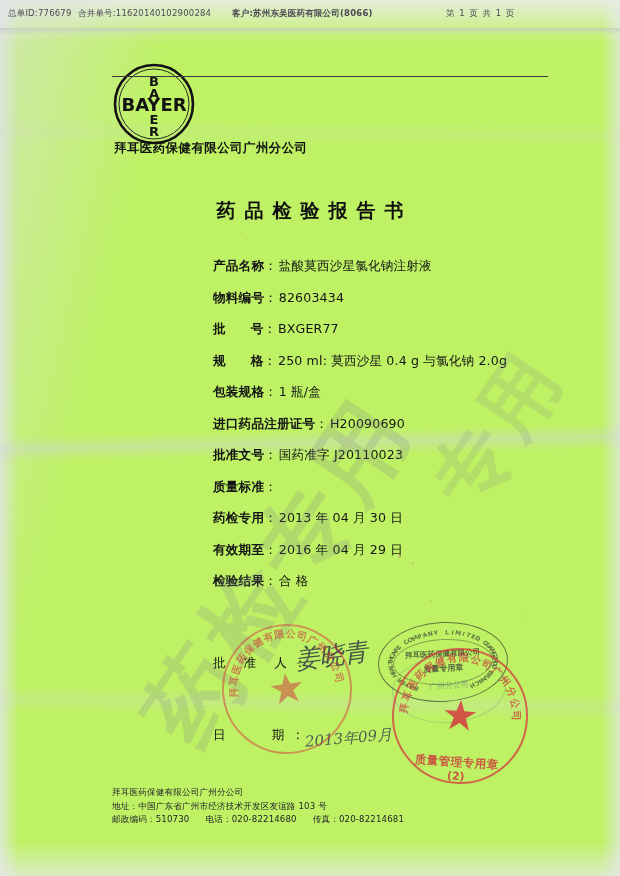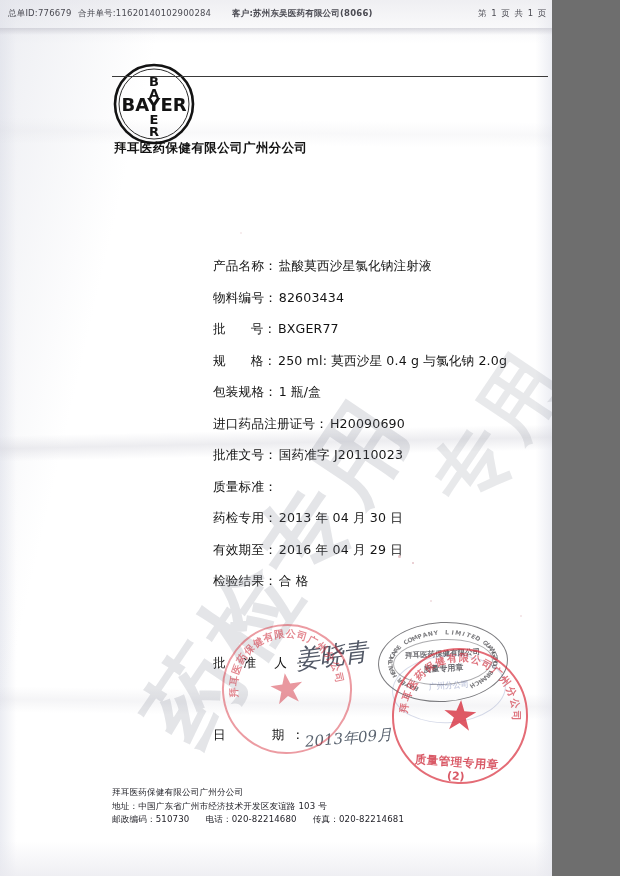--- a/index.html
+++ b/index.html
@@ -2,23 +2,23 @@
 <html><head>
 <meta charset="utf-8">
 <style>
   html, body {
     margin: 0;
     padding: 0;
     background: #6e6e6e;
   }
   .page {
     position: relative;
-    width: 552px;
+    width: 620px;
     height: 876px;
-    background: #ffffff;
+    background: #bef264;
     overflow: hidden;
     font-family: "DejaVu Sans", "Liberation Sans", sans-serif;
     color: #1b1b1b;
   }
   
   .paper-tint {
     position: absolute;
     inset: 0;
     background:
       linear-gradient(103deg, rgba(222,224,232,0.55) 0%, rgba(255,255,255,0) 22%),
@@ -49,21 +49,21 @@
     letter-spacing: .2px;
   }
   .meta-bar .m {
     position: absolute;
     white-space: nowrap;
     font-family: "DejaVu Sans", "Liberation Sans", sans-serif;
   }
   .meta-order { left: 8px; }
   .meta-merge { left: 78px; }
   .meta-customer { left: 232px; font-weight: bold; }
-  .meta-pages { left: 446px; letter-spacing: 1px; margin-left: 32px; }
+  .meta-pages { left: 446px; letter-spacing: 1px; }
   .meta-rule {
     position: absolute;
     top: 28px; left: 0; right: 0;
     height: 7px;
     background: linear-gradient(180deg, rgba(190,190,200,0.55), rgba(255,255,255,0));
   }
 
   
   .letterhead {
     position: absolute;
@@ -117,21 +117,21 @@
   }
   .field-row {
     display: flex;
     align-items: baseline;
     height: 31.5px;
     font-size: 12.6px;
     color: #141414;
     white-space: nowrap;
   }
   .field-label {
-    font-weight: 400;
+    font-weight: 700;
     letter-spacing: .2px;
   }
   .field-label.spaced {
     letter-spacing: 0;
   }
   .field-colon { margin: 0 2px 0 0; }
   .field-value {
     font-weight: 400;
     letter-spacing: .15px;
   }
@@ -350,20 +350,21 @@
         <text x="42" y="24" text-anchor="middle" font-family="DejaVu Sans, Liberation Sans, sans-serif" font-size="13" font-weight="bold" fill="#131313">B</text>
         <text x="42" y="36" text-anchor="middle" font-family="DejaVu Sans, Liberation Sans, sans-serif" font-size="13" font-weight="bold" fill="#131313">A</text>
         <text x="42" y="62" text-anchor="middle" font-family="DejaVu Sans, Liberation Sans, sans-serif" font-size="13" font-weight="bold" fill="#131313">E</text>
         <text x="42" y="74" text-anchor="middle" font-family="DejaVu Sans, Liberation Sans, sans-serif" font-size="13" font-weight="bold" fill="#131313">R</text>
       </svg>
     </div>
   </div>
   <div class="brand-rule"></div>
   <div class="brand-line">拜耳医药保健有限公司广州分公司</div>
 
+  <div class="doc-title">药品检验报告书</div>
 
   <div class="fields">
     <div class="field-row">
       <span class="field-label">产品名称</span>
       <span class="field-colon">：</span>
       <span class="field-value">盐酸莫西沙星氯化钠注射液</span>
     </div>
     <div class="field-row">
       <span class="field-label">物料编号</span>
       <span class="field-colon">：</span>

